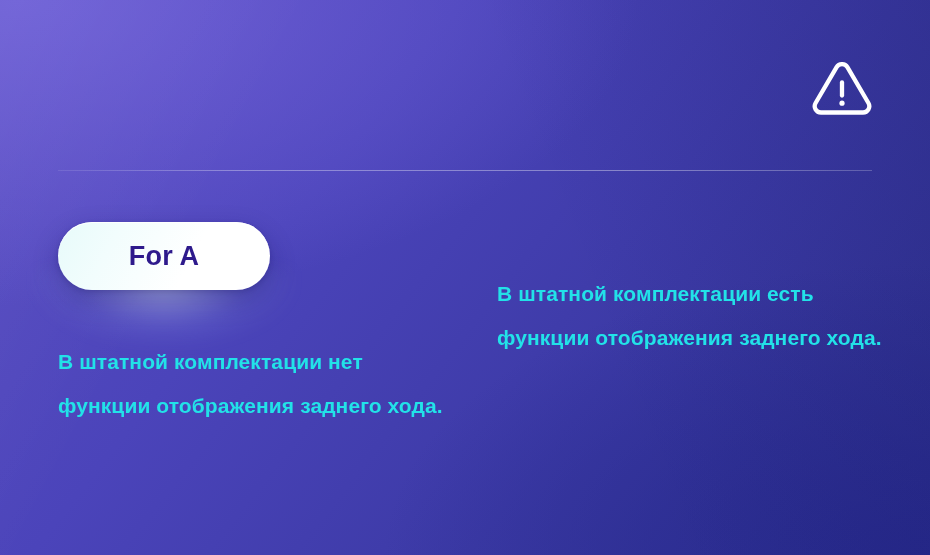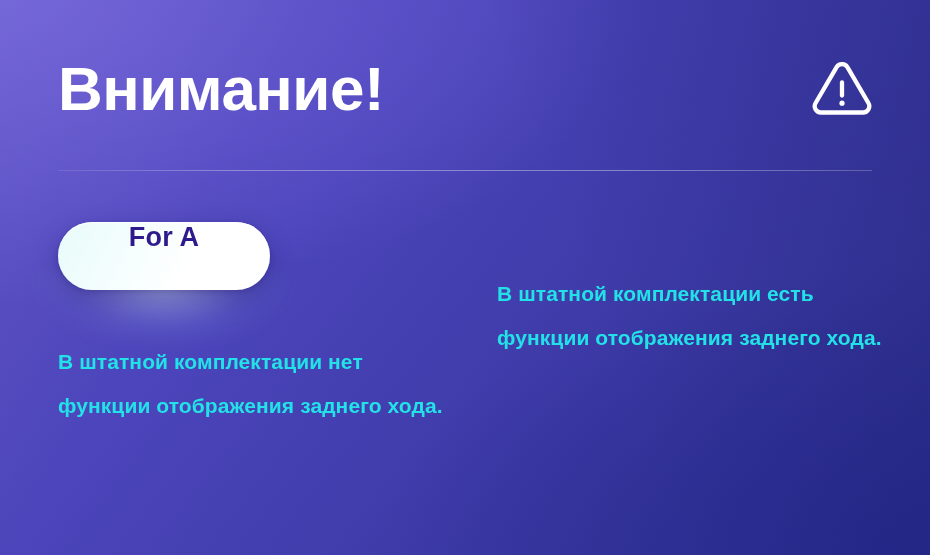--- a/index.html
+++ b/index.html
@@ -110,21 +110,21 @@
                 rgba(210,226,255,0.30) 38%,
                 rgba(180,200,255,0.10) 66%,
                 rgba(180,200,255,0) 100%);
     filter:blur(7px);
     pointer-events:none;
   }
 
   .pill {
     position:relative;
     display:flex;
-    align-items:flex-start;
+    align-items:center;
     justify-content:center;
     width:212px;
     height:68px;
     border-radius:34px;
     background:linear-gradient(118deg,
         #e7fbfa 0%,
         #f2fdfd 26%,
         #ffffff 62%,
         #ffffff 100%);
     box-shadow:
@@ -152,21 +152,20 @@
     letter-spacing:0.1px;
   }
   .col-b .body-text { width:385px; }
 </style>
 </head>
 <body>
 
 <div class="slide">
 
   <div class="header">
-    <div class="title">Внимание!</div>
 
     <div class="warning-icon">
       <svg viewBox="0 0 60 54" xmlns="http://www.w3.org/2000/svg" aria-hidden="true">
         <path d="M24.6 5.2 L3.6 41.0 a6.3 6.3 0 0 0 5.4 9.5 h42 a6.3 6.3 0 0 0 5.4 -9.5 L35.4 5.2 a6.3 6.3 0 0 0 -10.8 0 Z" fill="none" stroke="#ffffff" stroke-width="4.3" stroke-linejoin="round" stroke-linecap="round"></path>
         <line x1="30" y1="20.5" x2="30" y2="33.5" stroke="#ffffff" stroke-width="4.3" stroke-linecap="round"></line>
         <circle cx="30" cy="41.2" r="2.6" fill="#ffffff"></circle>
       </svg>
     </div>
   </div>
 

